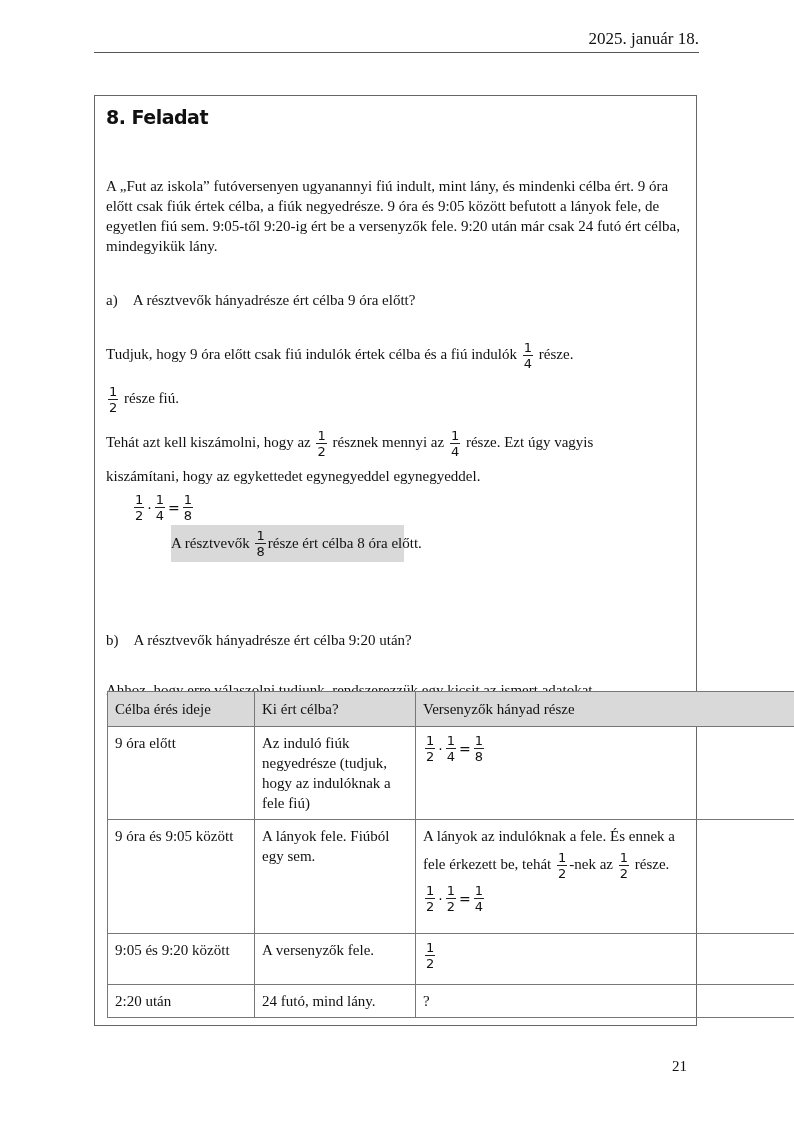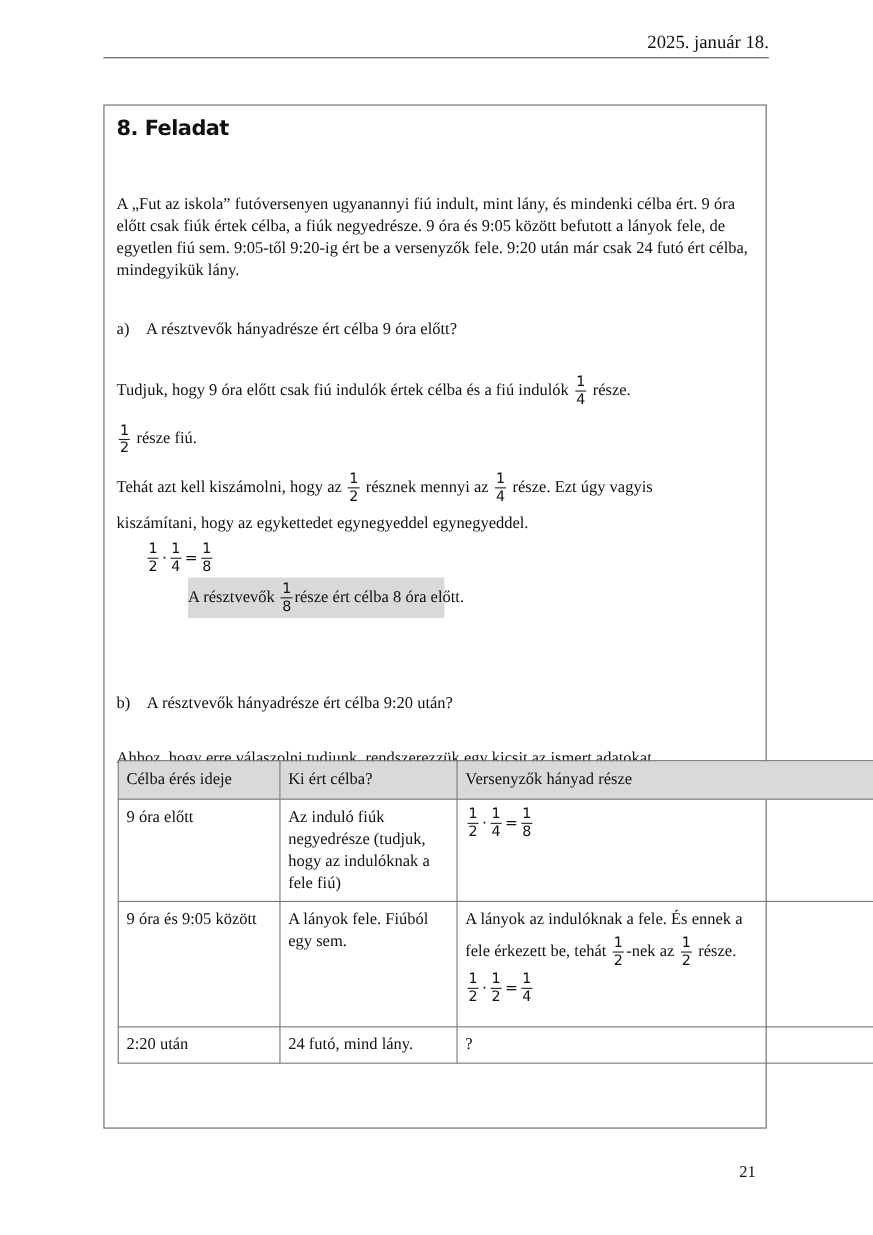--- a/index.html
+++ b/index.html
@@ -138,20 +138,28 @@
               <span>2</span>
             </span><span class="op">·</span><span class="frac">
               <span class="num">1</span>
               <span>2</span>
             </span><span class="op">=</span><span class="frac">
               <span class="num">1</span>
               <span>4</span>
             </span></div>
     </td>
   </tr>
+  <tr style="height:51px">
+    <td>9:05 és 9:20 között</td>
+    <td>A versenyzők fele.</td>
+    <td><span class="frac">
+            <span class="num">1</span>
+            <span>2</span>
+          </span></td>
+  </tr>
   <tr>
     <td>2:20 után</td>
     <td>24 futó, mind lány.</td>
     <td>?</td>
   </tr>
 </tbody>
   </table>
 
 <div class="page-num">21</div>
 

